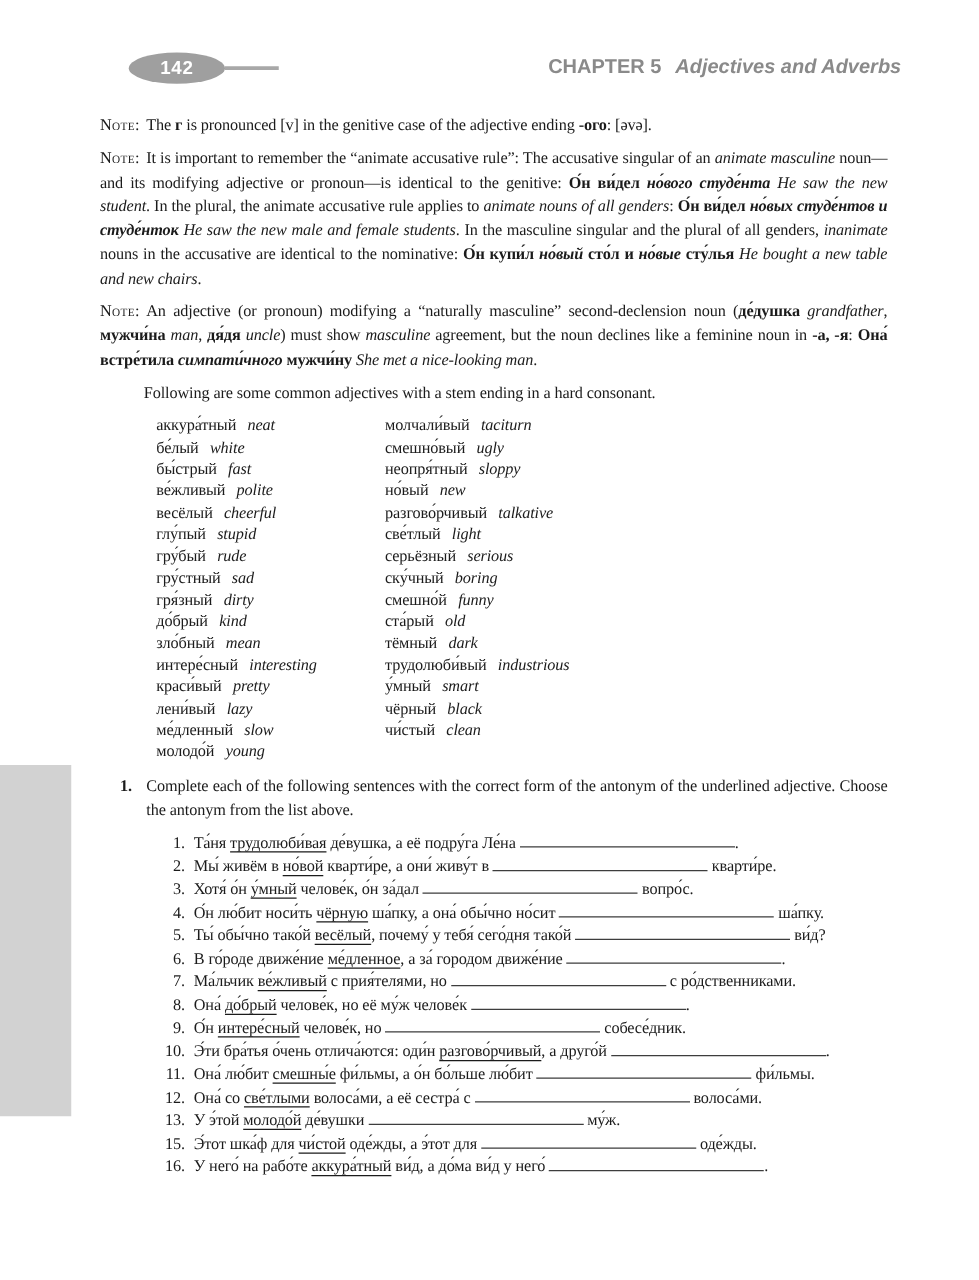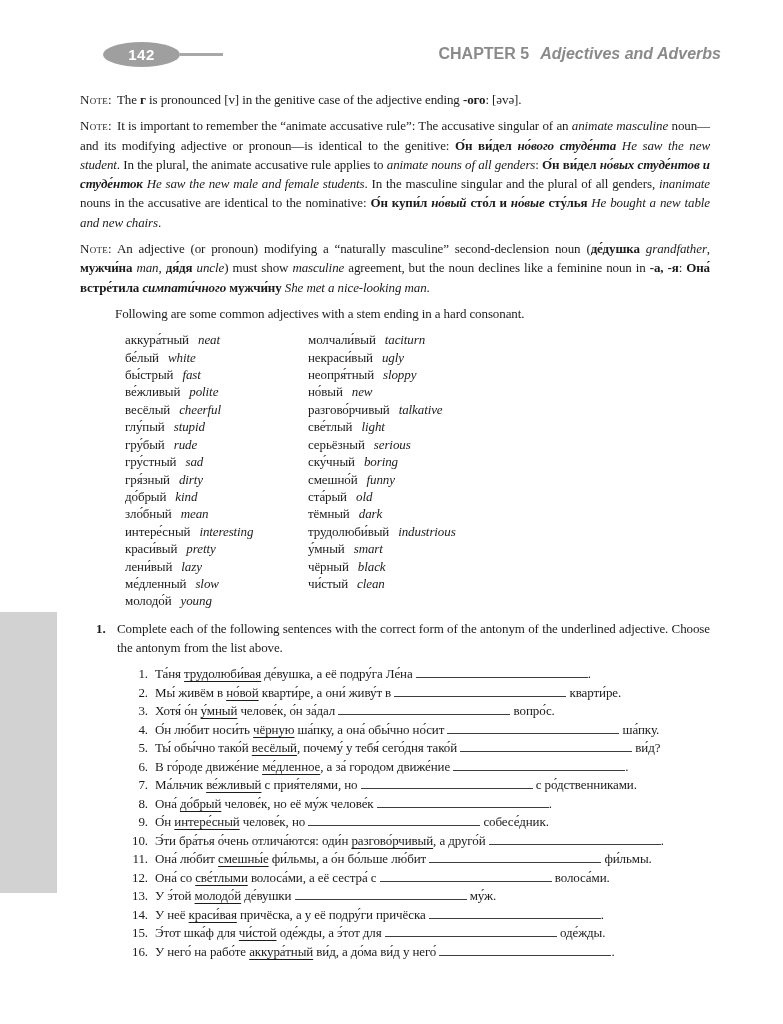--- a/index.html
+++ b/index.html
@@ -90,21 +90,21 @@
           <div class="adj-row"><span class="ru">до́брый</span><span class="en">kind</span></div>
           <div class="adj-row"><span class="ru">зло́бный</span><span class="en">mean</span></div>
           <div class="adj-row"><span class="ru">интере́сный</span><span class="en">interesting</span></div>
           <div class="adj-row"><span class="ru">краси́вый</span><span class="en">pretty</span></div>
           <div class="adj-row"><span class="ru">лени́вый</span><span class="en">lazy</span></div>
           <div class="adj-row"><span class="ru">ме́дленный</span><span class="en">slow</span></div>
           <div class="adj-row"><span class="ru">молодо́й</span><span class="en">young</span></div>
         </div>
       <div class="adj-col-right">
           <div class="adj-row"><span class="ru">молчали́вый</span><span class="en">taciturn</span></div>
-          <div class="adj-row"><span class="ru">некраси́вый</span><span class="en">ugly</span></div>
+          <div class="adj-row"><span class="ru">смешно́вый</span><span class="en">ugly</span></div>
           <div class="adj-row"><span class="ru">неопря́тный</span><span class="en">sloppy</span></div>
           <div class="adj-row"><span class="ru">но́вый</span><span class="en">new</span></div>
           <div class="adj-row"><span class="ru">разгово́рчивый</span><span class="en">talkative</span></div>
           <div class="adj-row"><span class="ru">све́тлый</span><span class="en">light</span></div>
           <div class="adj-row"><span class="ru">серьёзный</span><span class="en">serious</span></div>
           <div class="adj-row"><span class="ru">ску́чный</span><span class="en">boring</span></div>
           <div class="adj-row"><span class="ru">смешно́й</span><span class="en">funny</span></div>
           <div class="adj-row"><span class="ru">ста́рый</span><span class="en">old</span></div>
           <div class="adj-row"><span class="ru">тёмный</span><span class="en">dark</span></div>
           <div class="adj-row"><span class="ru">трудолюби́вый</span><span class="en">industrious</span></div>
@@ -165,24 +165,20 @@
             </div>
             <div class="ex-item">
               <span class="ex-item-num">12.</span>
               <span class="ex-item-text"><span>Она́ со </span><span class="u">све́тлыми</span><span> волоса́ми, а её сестра́ с </span><span class="blank"></span><span> волоса́ми.</span></span>
             </div>
             <div class="ex-item">
               <span class="ex-item-num">13.</span>
               <span class="ex-item-text"><span>У э́той </span><span class="u">молодо́й</span><span> де́вушки </span><span class="blank"></span><span> му́ж.</span></span>
             </div>
             <div class="ex-item">
-              <span class="ex-item-num">14.</span>
-              <span class="ex-item-text"><span>У неё </span><span class="u">краси́вая</span><span> причёска, а у её подру́ги причёска </span><span class="blank"></span><span>.</span></span>
-            </div>
-            <div class="ex-item">
               <span class="ex-item-num">15.</span>
               <span class="ex-item-text"><span>Э́тот шка́ф для </span><span class="u">чи́стой</span><span> оде́жды, а э́тот для </span><span class="blank"></span><span> оде́жды.</span></span>
             </div>
             <div class="ex-item">
               <span class="ex-item-num">16.</span>
               <span class="ex-item-text"><span>У него́ на рабо́те </span><span class="u">аккура́тный</span><span> ви́д, а до́ма ви́д у него́ </span><span class="blank"></span><span>.</span></span>
             </div>
           </div>
       </div>
     </div>

